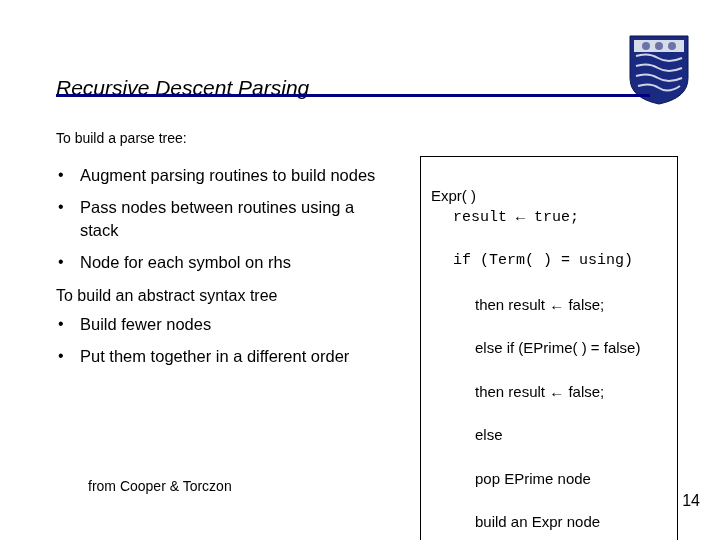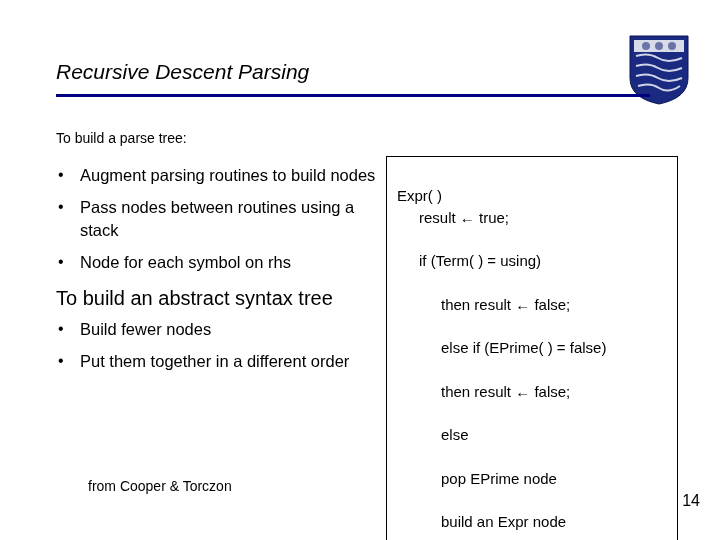--- a/index.html
+++ b/index.html
@@ -21,21 +21,21 @@
   .crest {
     position: absolute;
     top: 32px;
     right: 30px;
     width: 62px;
     height: 74px;
   }
   .crest svg { width: 100%; height: 100%; display: block; }
   .title {
     position: absolute;
-    top: 60px;
+    top: 76px;
     left: 56px;
     font-size: 21px;
     font-style: italic;
     font-weight: normal;
   }
   .rule {
     position: absolute;
     top: 94px;
     left: 56px;
     width: 594px;
@@ -48,21 +48,21 @@
     left: 56px;
     font-size: 14px;
   }
   .two-col {
     position: absolute;
     top: 156px;
     left: 56px;
     right: 42px;
     bottom: 0;
     display: flex;
-    gap: 10px;
+    gap: 44px;
   }
   .left {
     width: 320px;
   }
   .right {
     flex: 1;
     position: relative;
   }
   ul.bullets {
     list-style: none;
@@ -77,32 +77,32 @@
     margin-bottom: 10px;
   }
   ul.bullets > li::before {
     content: "•";
     position: absolute;
     left: 2px;
     top: 0;
     font-size: 16px;
   }
   .section-label {
-    font-size: 20px;
+    font-size: 16px;
     margin-top: 14px;
   }
   .codebox {
     border: 1px solid #000;
     padding: 6px 10px 6px 10px;
     font-size: 15px;
     font-family: Arial, Helvetica, sans-serif;
     line-height: 1.45;
     white-space: pre-wrap;
   }
-  .codebox .i1 { padding-left: 22px; display: block; }
+  .codebox .i1 { padding-left: 22px; display: block; font-family: Liberation Mono, monospace; }
   .codebox .i2 { padding-left: 44px; display: block; }
   .footer-left {
     position: absolute;
     left: 88px;
     bottom: 46px;
     font-size: 14px;
   }
   .footer-right {
     position: absolute;
     right: 20px;

